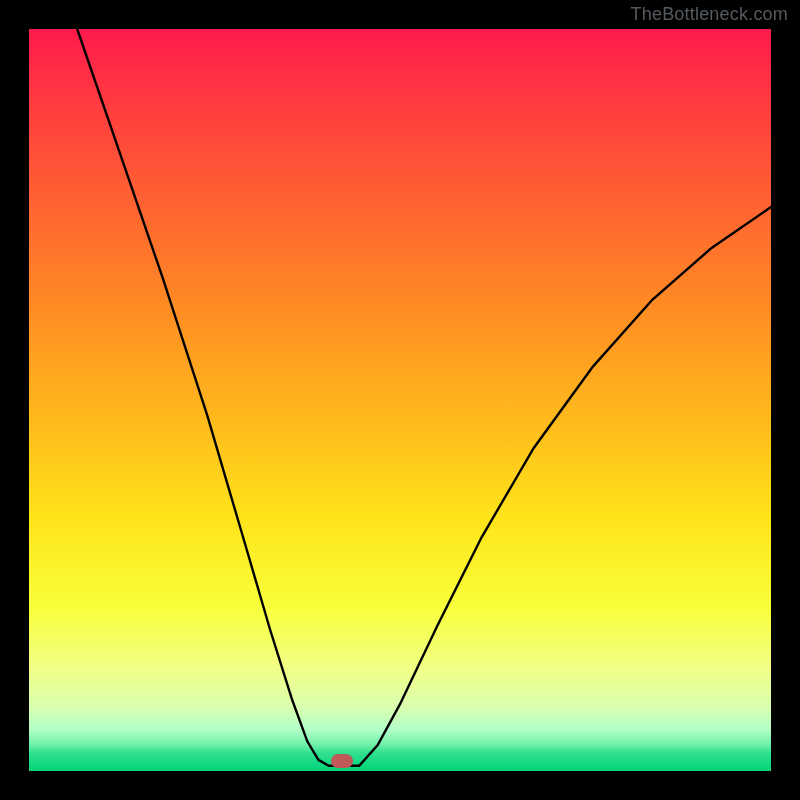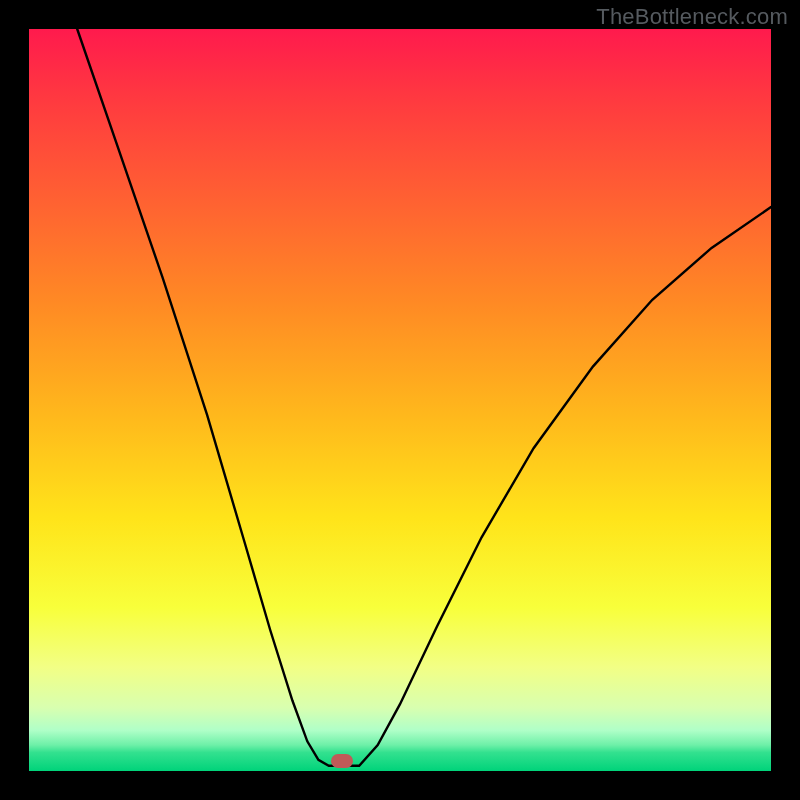--- a/index.html
+++ b/index.html
@@ -39,21 +39,21 @@
       #6df0a8 96.5%,
       #33e18f 97.5%,
       #00d37a 100%
     );
   }
   .watermark {
     position: absolute;
     top: 4px;
     right: 12px;
     color: #555a5f;
-    font-size: 22px;
+    font-size: 18px;
     font-weight: 500;
     letter-spacing: 0.2px;
     margin-left: 12px;
   }
   svg.curve {
     position: absolute;
     left: 29px;
     top: 29px;
     width: 742px;
     height: 742px;

